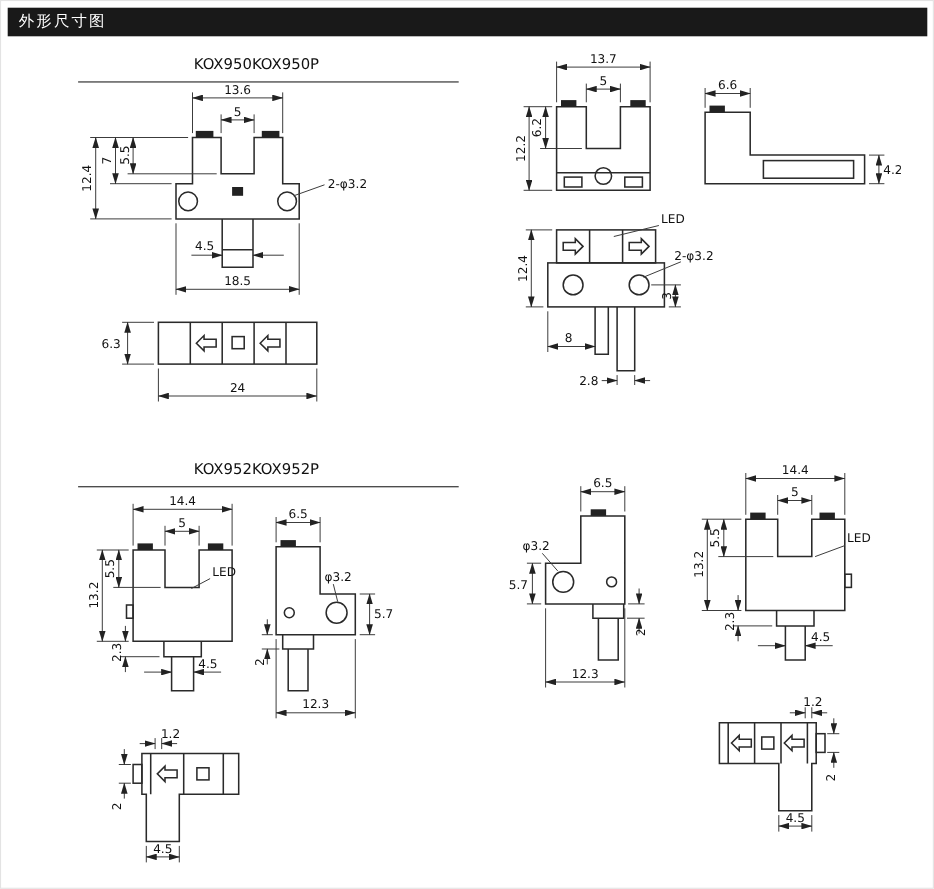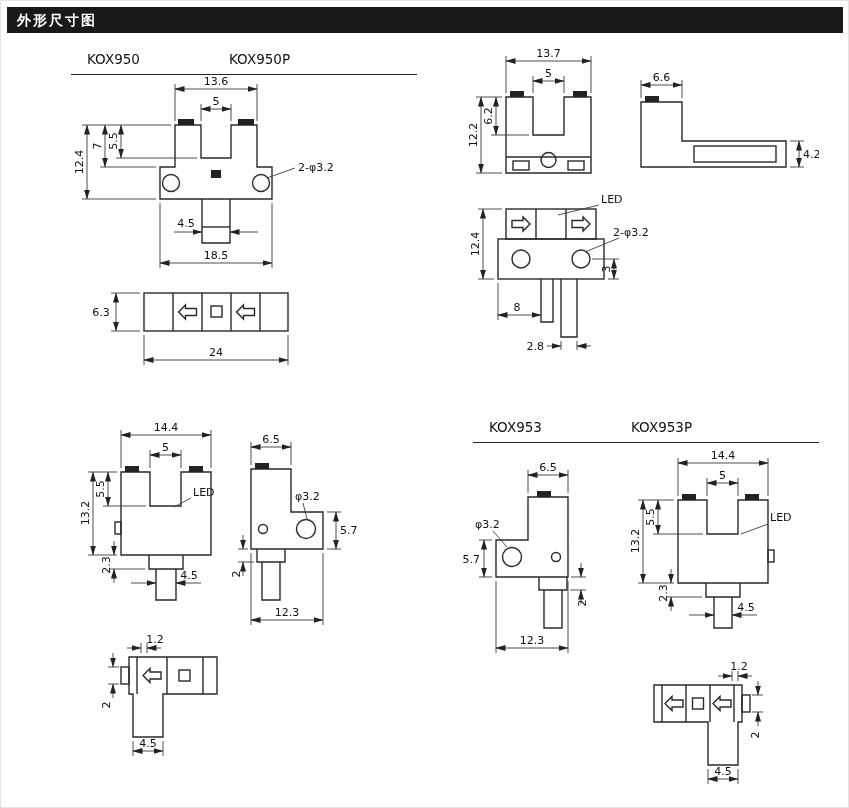--- a/index.html
+++ b/index.html
@@ -4,31 +4,31 @@
 <style>
   * { margin:0; padding:0; box-sizing:border-box; }
   html,body { background:#fff; }
   body {
     width:849px; height:808px; position:relative; overflow:hidden;
     font-family:"DejaVu Sans","Liberation Sans",sans-serif;
     border:1px solid #e3e3e3;
   }
   .header {
     position:absolute; left:6px; top:6px; width:836px; height:26px;
-    background:#191919; color:#fff; font-size:14px; font-weight:bold;
+    background:#191919; color:#fff; font-size:14px; font-weight:normal;
     line-height:26px; padding-left:10px; letter-spacing:2px;
   }
   .panel { position:absolute; }
   .panel-tl { left:70px; top:46px;  width:346px; height:362px; }
   .panel-tr { left:472px; top:46px; width:346px; height:362px; }
   .panel-bl { left:70px; top:414px; width:346px; height:388px; }
   .panel-br { left:472px; top:414px; width:346px; height:388px; }
   .panel-titles {
     display:flex; font-size:13.5px; color:#111;
-    border-bottom:1.6px solid #222; padding:4px 0 7px 0;
+    border-bottom:1.6px solid #222; padding:4px 0 7px 0;text-align:right;
   }
   .panel-titles .t1 { margin-left:16px; width:142px; }
   .panel svg { display:block; margin-left:-14px; }
   .ol  { stroke:#2a2a2a; stroke-width:1.4; fill:none; stroke-linejoin:miter; }
   .dl  { stroke:#3a3a3a; stroke-width:0.9; fill:none; }
   .sol { fill:#222; stroke:none; }
   .dt  { font-family:"DejaVu Sans","Liberation Sans",sans-serif; font-size:11px; fill:#111; }
 </style>
 </head>
 <body>
@@ -221,20 +221,24 @@
       <line class="dl" x1="88" y1="294" x2="88" y2="303"></line>
         <line class="dl" x1="104" y1="294" x2="104" y2="303"></line>
       <line class="dl" x1="74" y1="299" x2="88" y2="299" marker-end="url(#ae)"></line>
       <line class="dl" x1="118" y1="299" x2="104" y2="299" marker-end="url(#ae)"></line>
       <text class="dt" x="71" y="303" text-anchor="end">2.8</text>
     </g>
   </svg>
 </div>
 
 <div class="panel panel-bl">
+  <div class="panel-titles">
+    <span class="t1">KOX952</span>
+    <span class="t2">KOX952P</span>
+  </div>
   <svg width="360" height="358" viewBox="-14 0 360 358">
     <g>
       <path class="ol" d="M50,57 V140 H140 V57 H110 V91 H79 V57 Z"></path>
       <rect class="sol" x="54" y="51" width="14" height="6"></rect>
       <rect class="sol" x="118" y="51" width="14" height="6"></rect>
       <rect class="ol" x="44" y="107" width="6" height="12"></rect>
       <path class="ol" d="M78,140 V154 H112 V140"></path>
       <path class="ol" d="M85,154 V185 H105 V154"></path>
     </g>
     <g>
@@ -338,24 +342,20 @@
     <g>
       <line class="dl" x1="62" y1="326" x2="62" y2="341"></line>
         <line class="dl" x1="92" y1="326" x2="92" y2="341"></line>
       <line class="dl" x1="62" y1="336" x2="92" y2="336" marker-start="url(#as)" marker-end="url(#ae)"></line>
       <text class="dt" x="77" y="332" text-anchor="middle">4.5</text>
     </g>
   </svg>
 </div>
 
 <div class="panel panel-br">
-  <div class="panel-titles">
-    <span class="t1">KOX953</span>
-    <span class="t2">KOX953P</span>
-  </div>
   <svg width="360" height="358" viewBox="-14 0 360 358">
     <g>
       <path class="ol" d="M55,54 H95 V134 H23 V97 H55 Z"></path>
       <rect class="sol" x="64" y="48" width="14" height="6"></rect>
       <circle class="ol" cx="39" cy="114" r="9.5"></circle>
       <circle class="ol" cx="83" cy="114" r="4.5"></circle>
       <path class="ol" d="M66,134 V147 H94 V134"></path>
       <path class="ol" d="M71,147 V185 H89 V147"></path>
     </g>
     <g>

